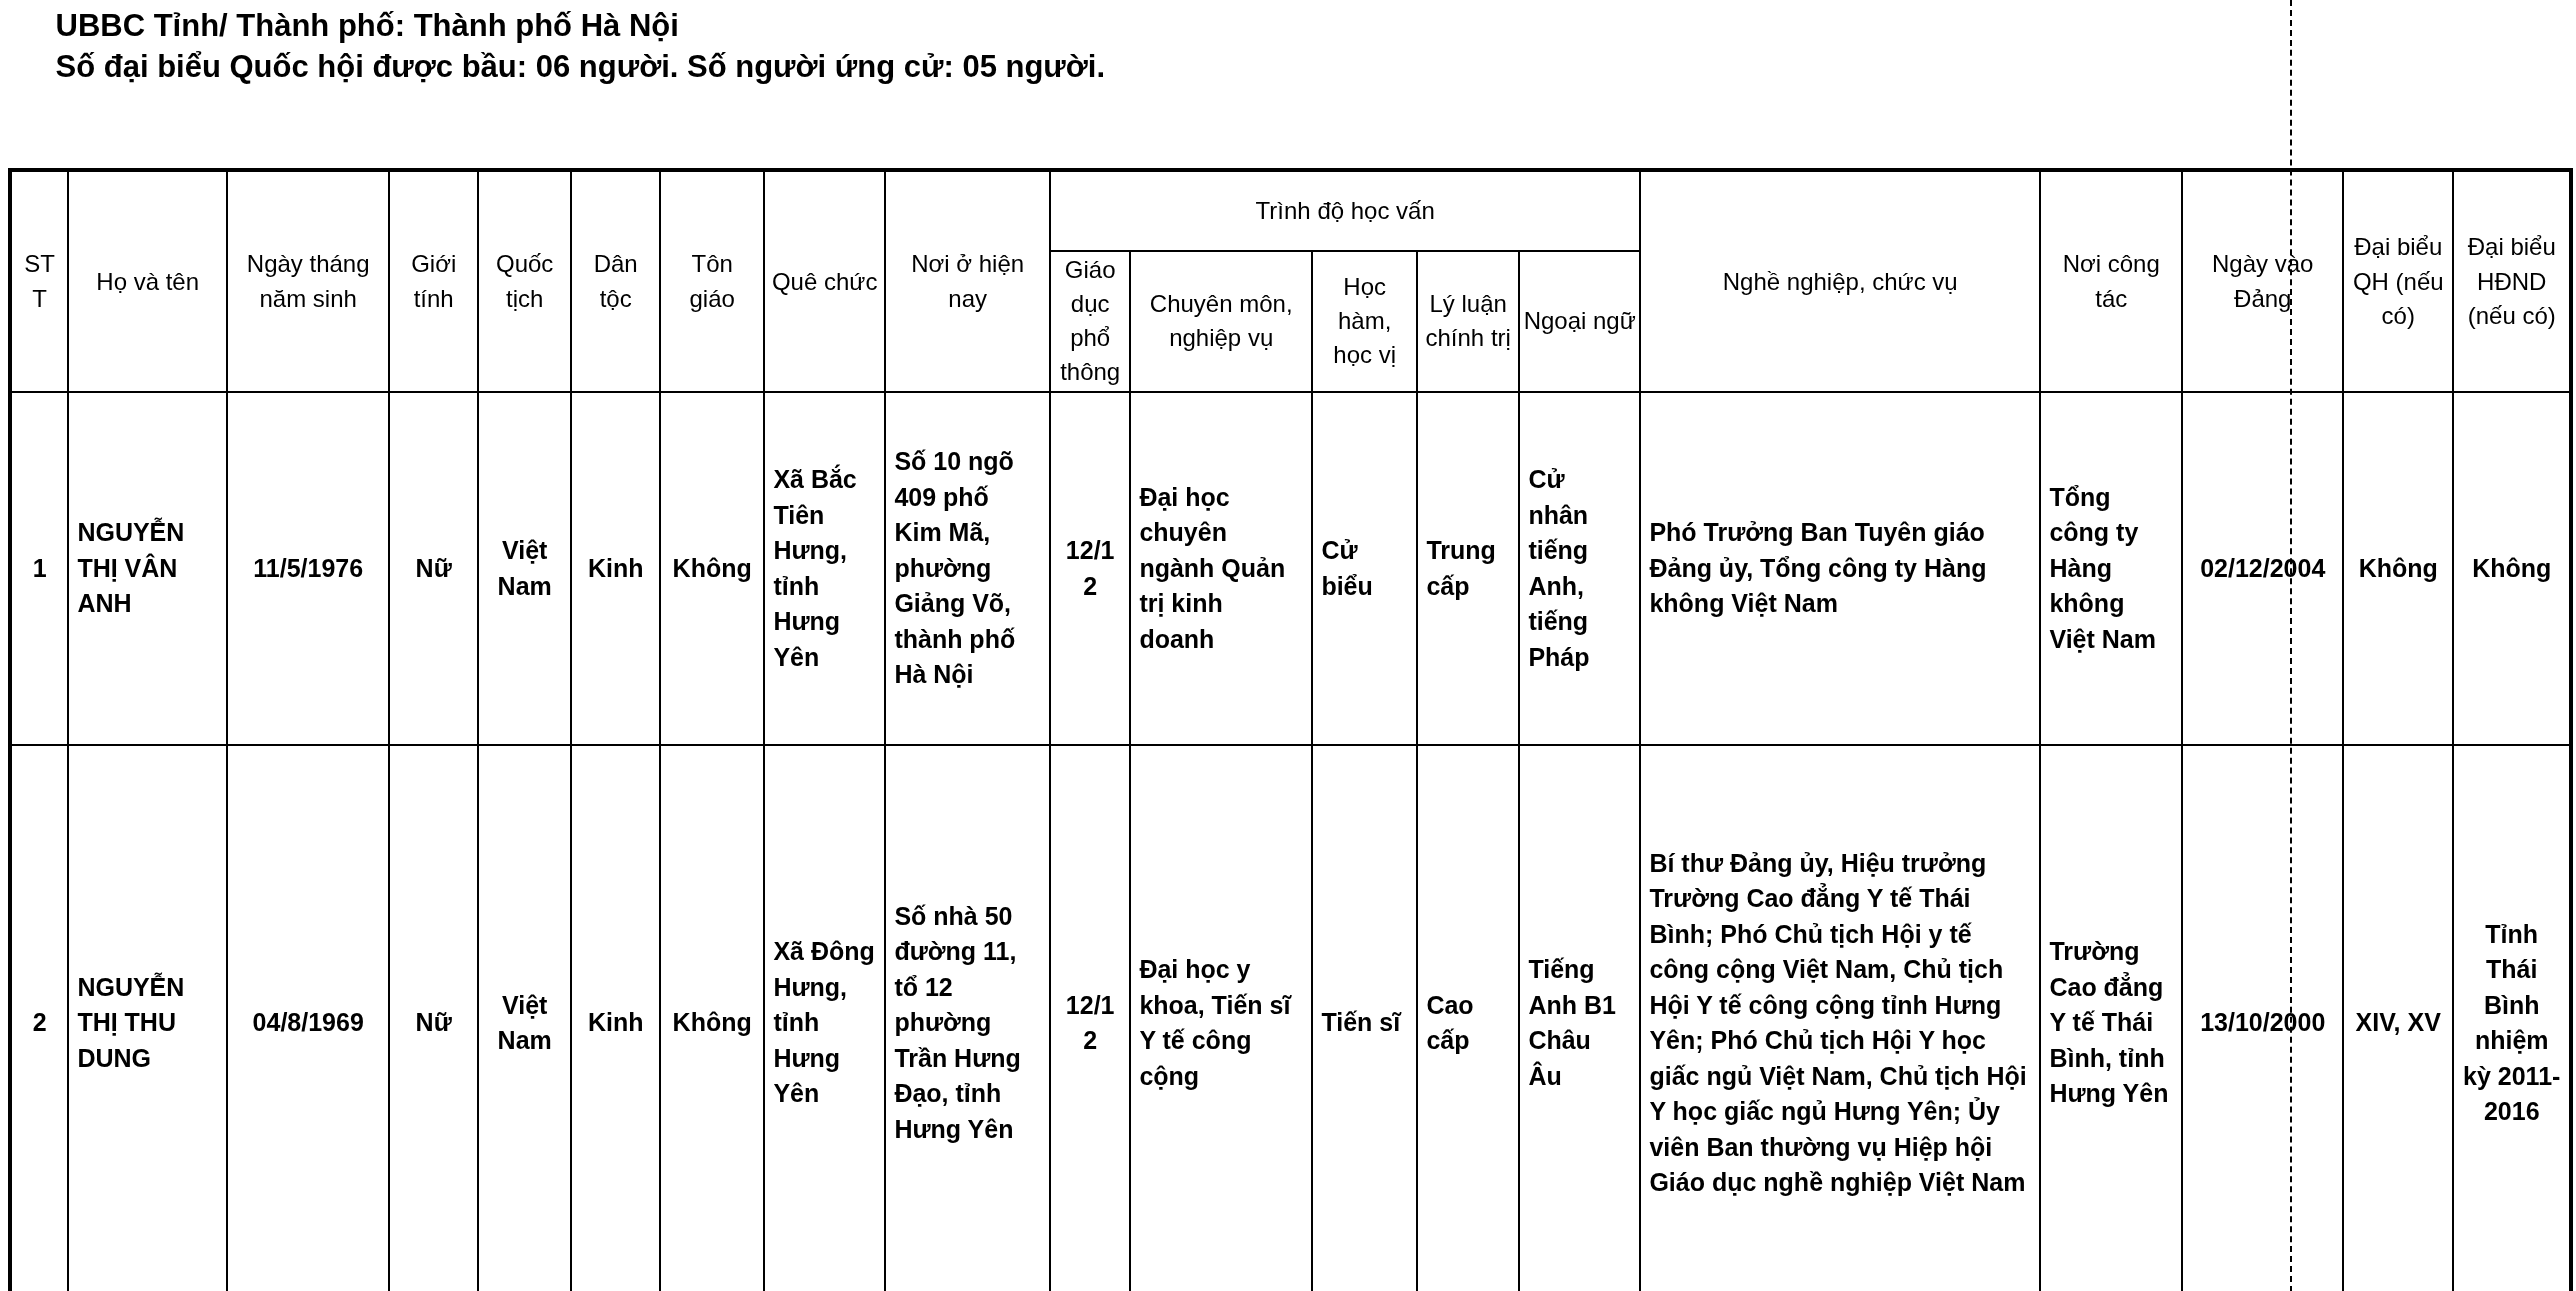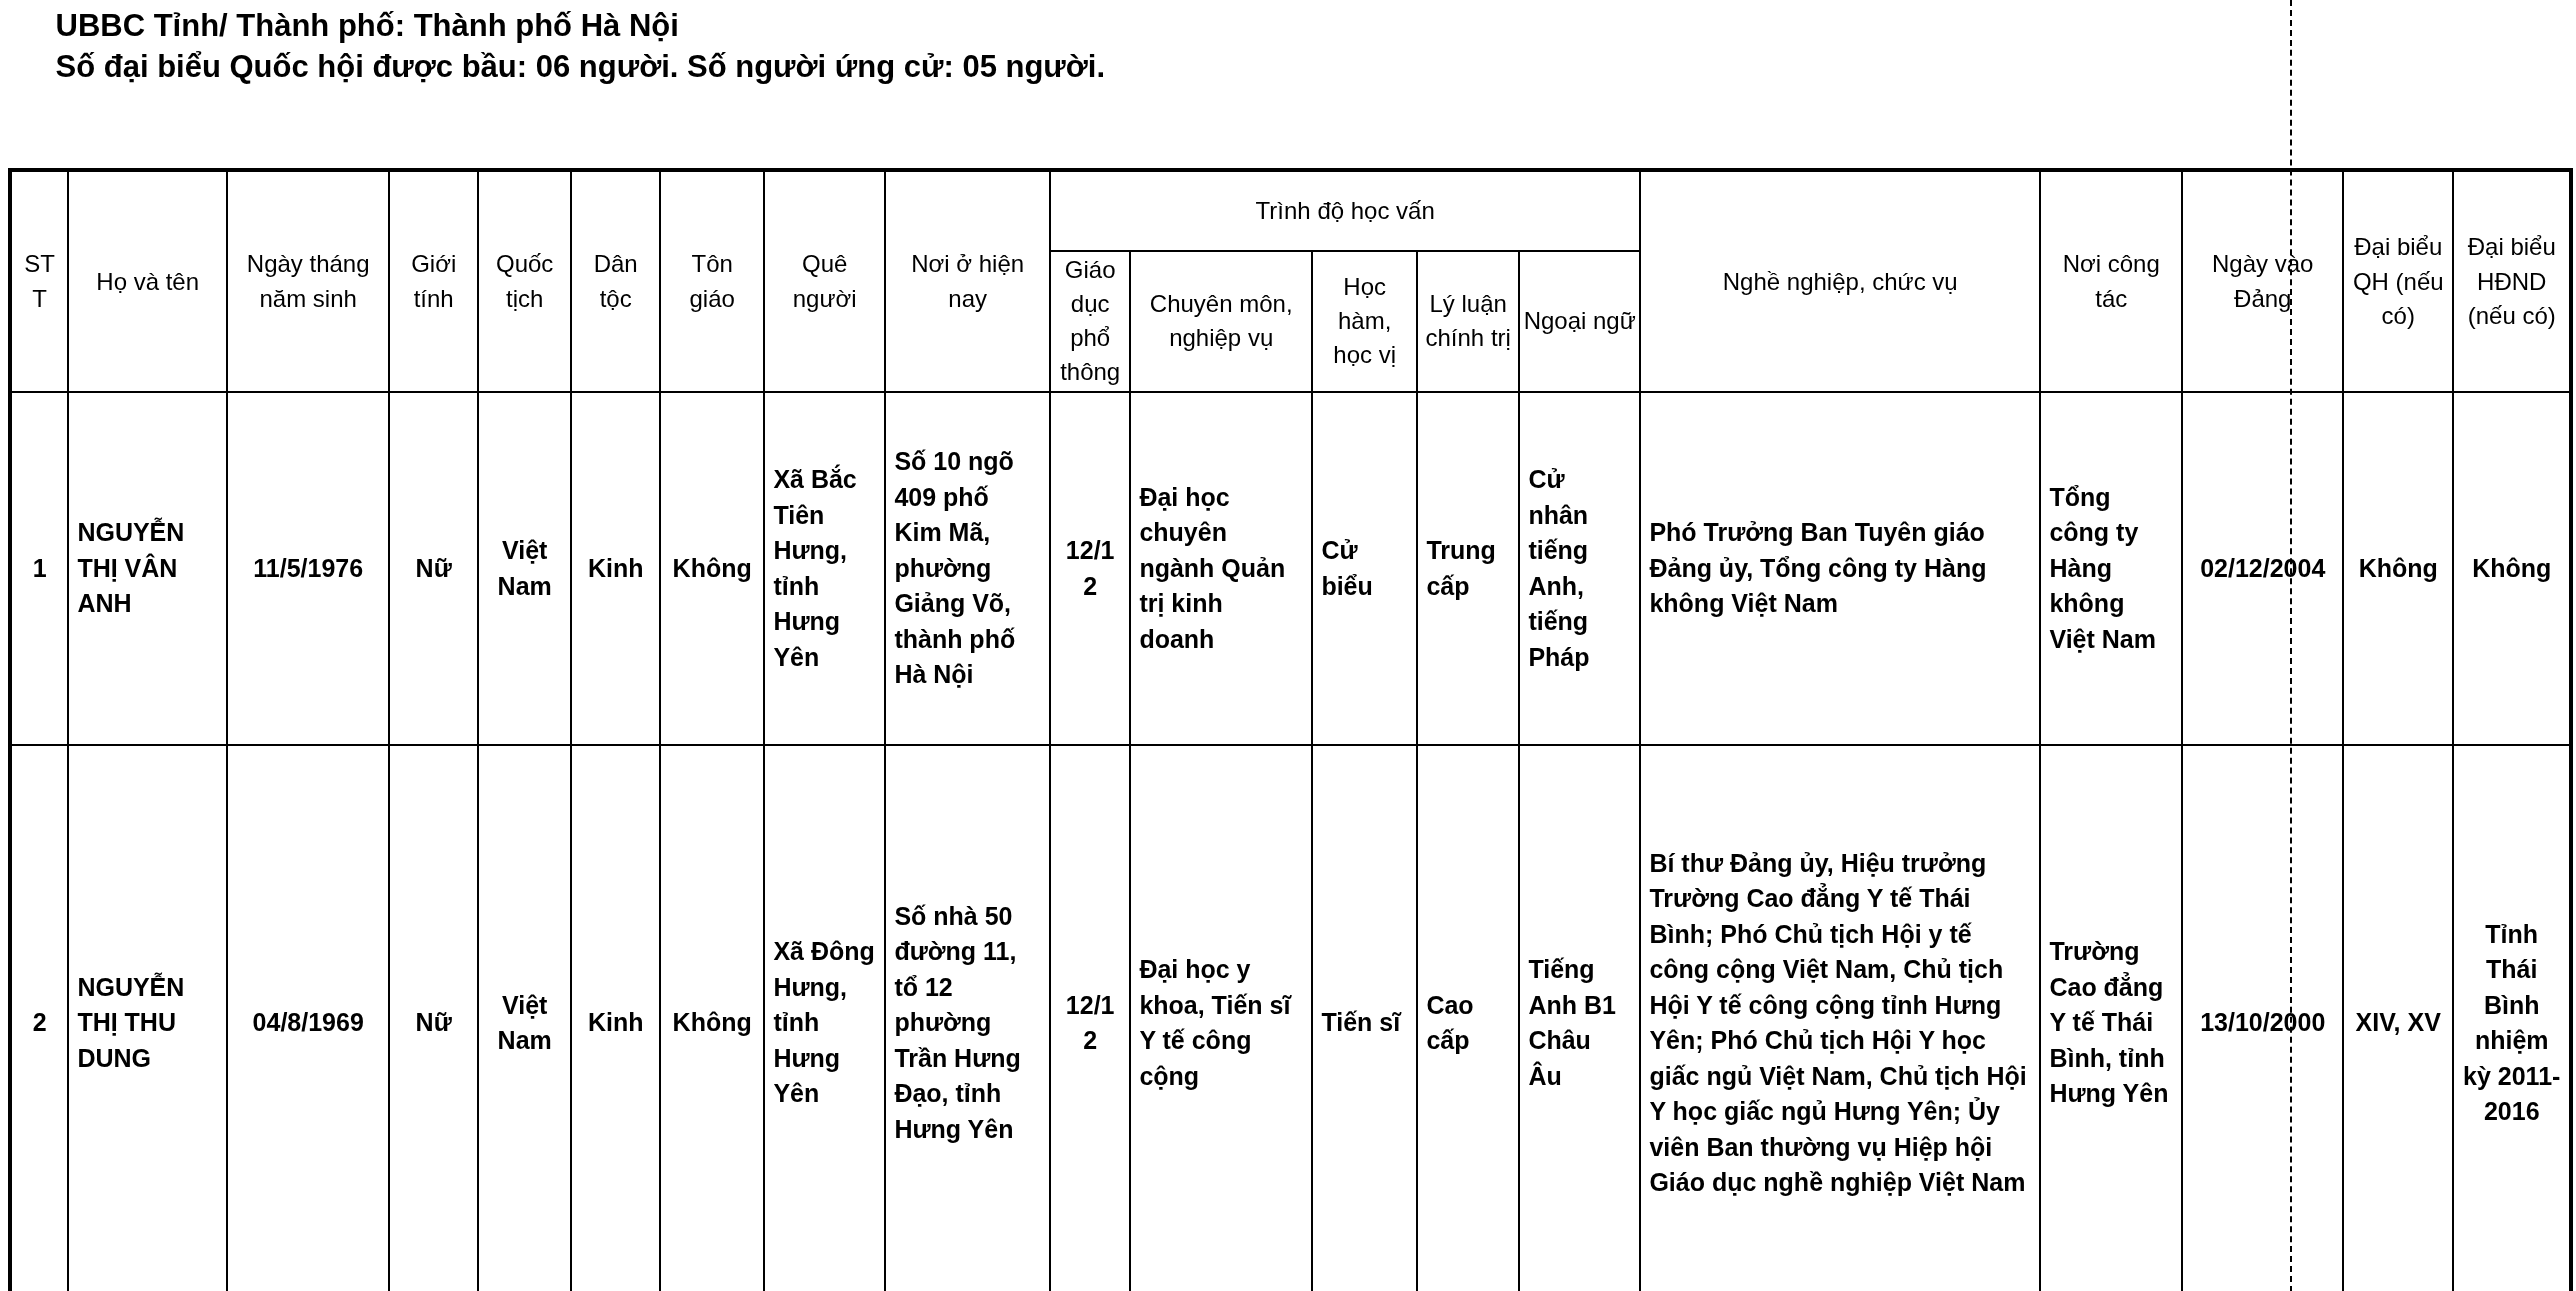--- a/index.html
+++ b/index.html
@@ -68,21 +68,21 @@
   </colgroup>
   <tbody>
       <tr>
     <th class="group stt" rowspan="2">STT</th>
     <th rowspan="2">Họ và tên</th>
     <th rowspan="2">Ngày tháng năm sinh</th>
     <th rowspan="2">Giới tính</th>
     <th rowspan="2">Quốc tịch</th>
     <th rowspan="2">Dân tộc</th>
     <th rowspan="2">Tôn giáo</th>
-    <th rowspan="2">Quê người</th>
+    <th rowspan="2">Quê chức</th>
     <th rowspan="2">Nơi ở hiện nay</th>
     <th class="group" colspan="5">Trình độ học vấn</th>
     <th rowspan="2">Nghề nghiệp, chức vụ</th>
     <th rowspan="2">Nơi công tác</th>
     <th rowspan="2">Ngày vào Đảng</th>
     <th rowspan="2">Đại biểu QH (nếu có)</th>
     <th rowspan="2">Đại biểu HĐND (nếu có)</th>
   </tr>
   <tr class="subhead">
     <th>Giáo dục phổ thông</th>

